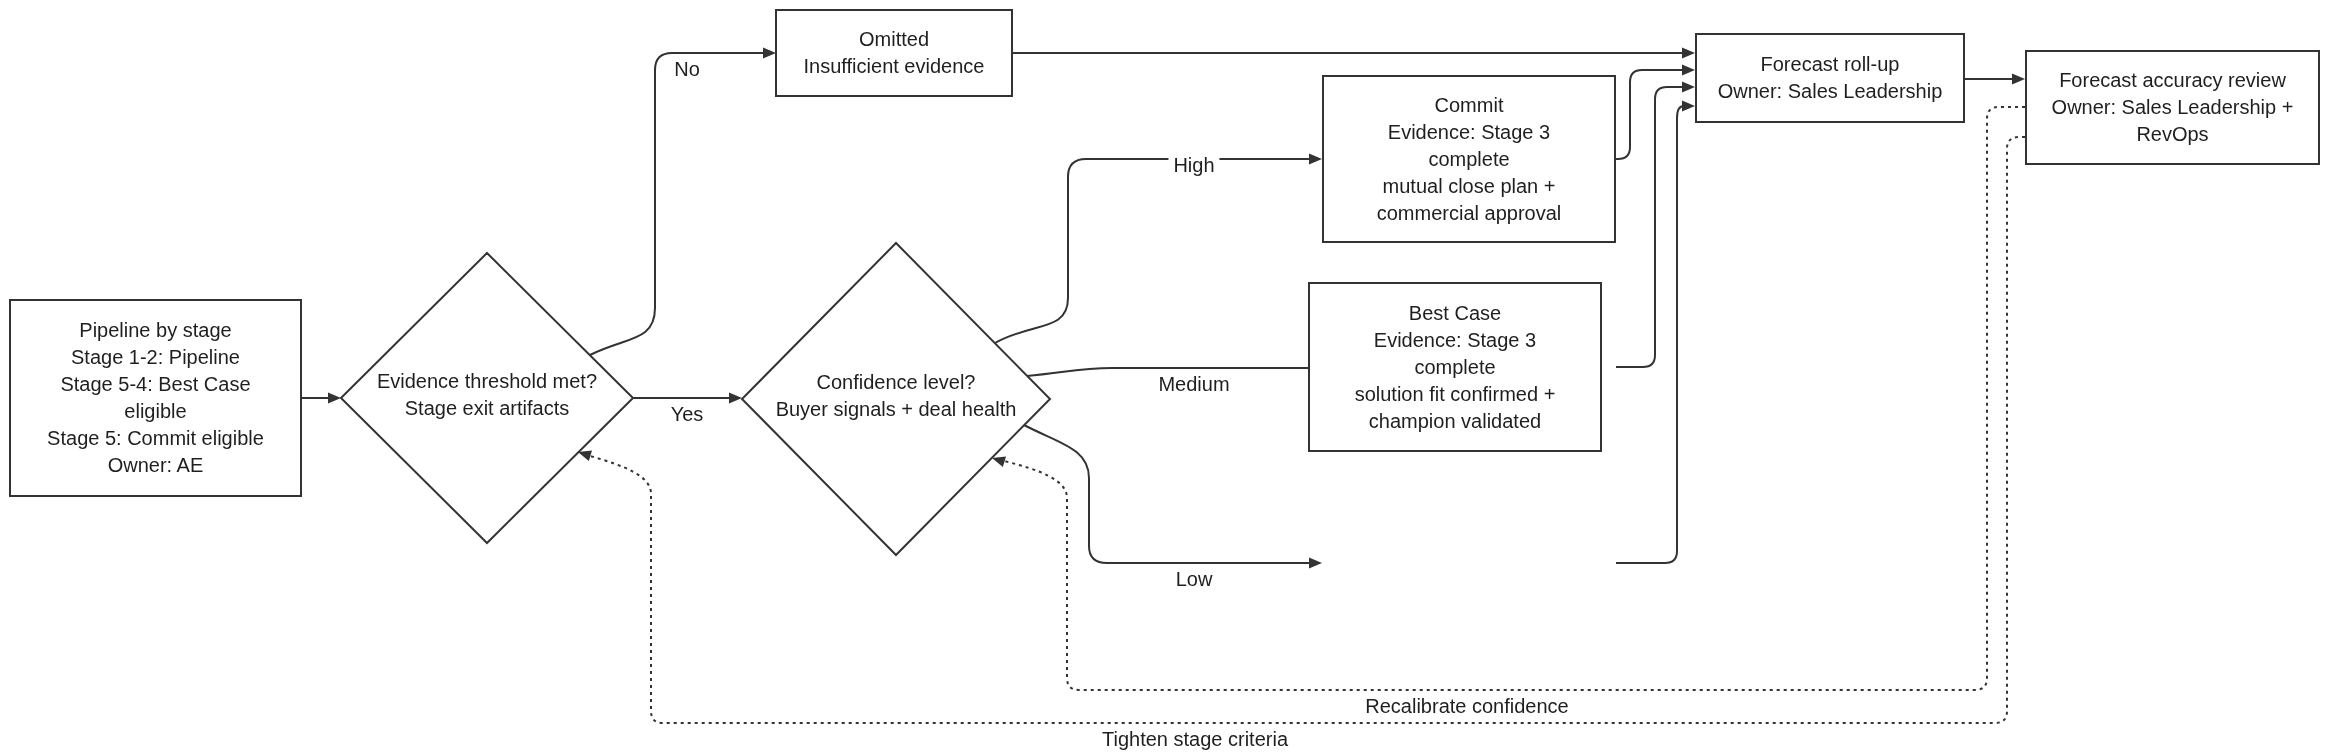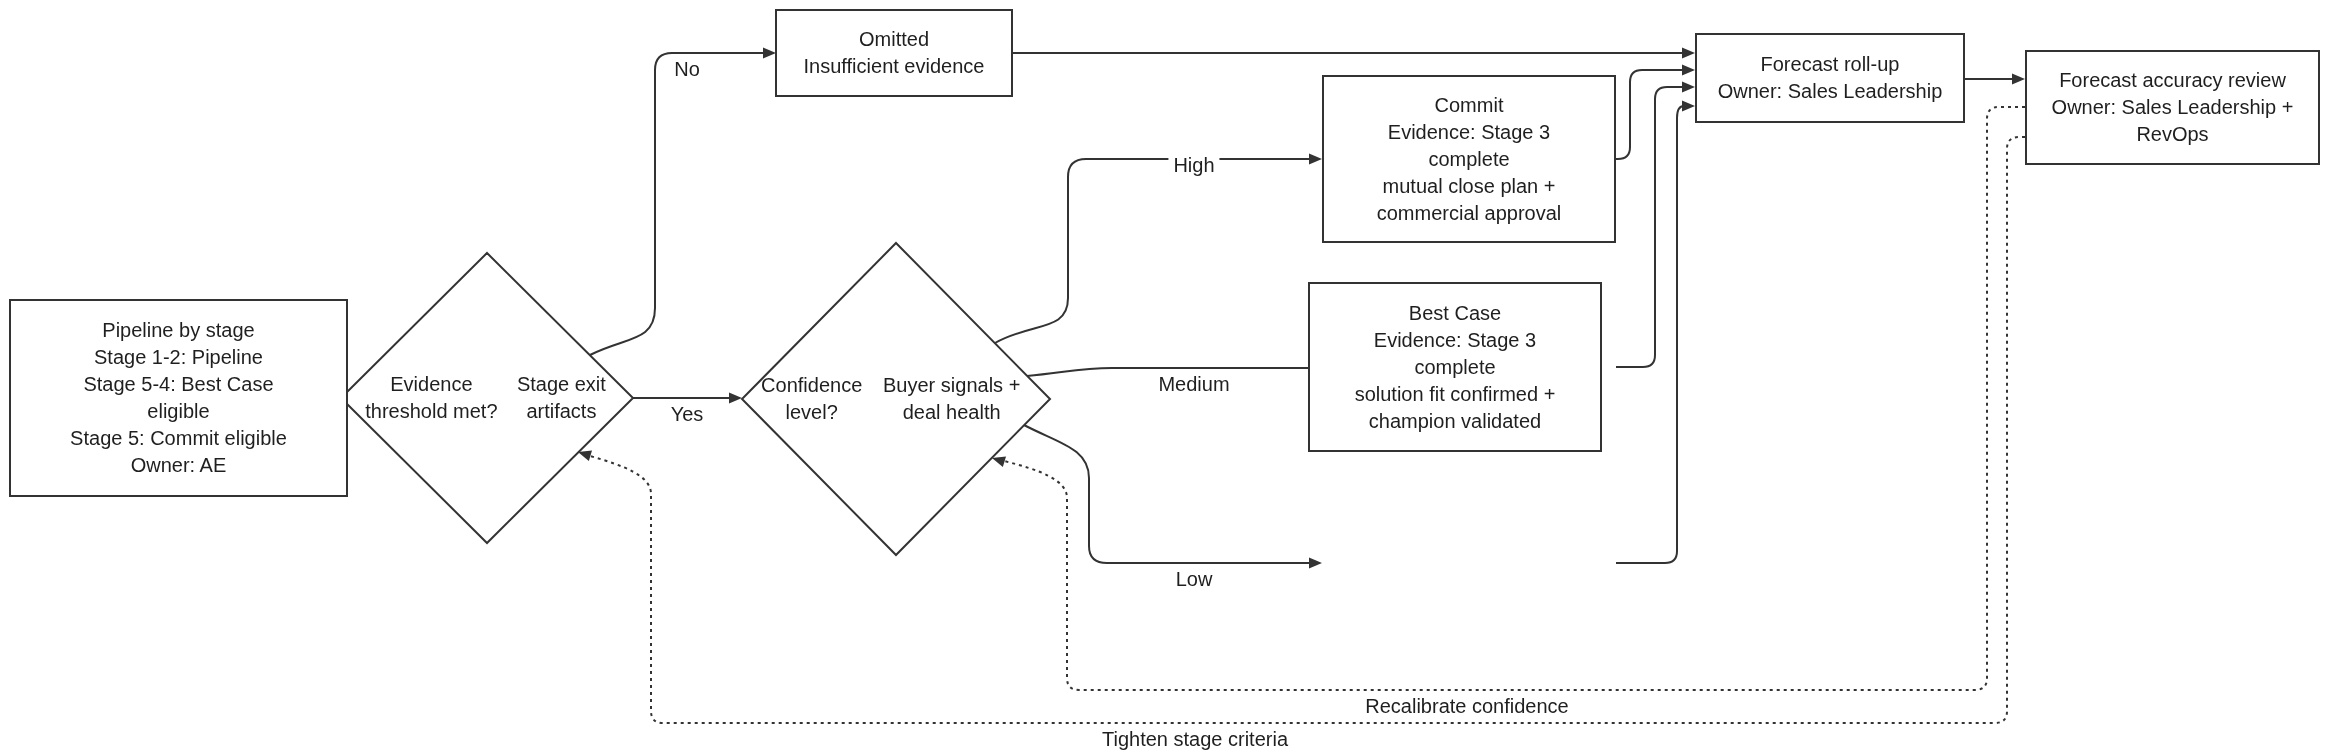--- a/index.html
+++ b/index.html
@@ -15,21 +15,21 @@
   .edge.dotted{stroke-dasharray:3 4;}
   .shape{fill:var(--node-fill);stroke:var(--node-border);stroke-width:2;}
   .arrow{fill:var(--line);stroke:none;}
   .node{
     position:absolute; box-sizing:border-box; background:var(--node-fill);
     border:2px solid var(--node-border);
     display:flex; flex-direction:column; justify-content:center; align-items:center;
     text-align:center; font-size:20px; line-height:27px; color:var(--text);
   }
   .diamond-label{
-    position:absolute; display:flex; flex-direction:row; justify-content:flex-start; align-items:center;
+    position:absolute; display:flex; flex-direction:column; justify-content:flex-start; align-items:center;
     text-align:center; font-size:20px; line-height:27px; color:var(--text); pointer-events:none;
   }
   .edge-label{
     position:absolute; transform:translate(-50%,-50%); background:var(--bg);
     padding:0 5px; font-size:20px; line-height:24px; color:var(--text); white-space:nowrap;margin-top:16px;
   }
 </style>
 </head>
 <body>
 
@@ -63,21 +63,21 @@
     <polygon class="arrow" points="1322,368 1309,362.5 1309,373.5"></polygon>
     <polygon class="arrow" points="1322,563 1309,557.5 1309,568.5"></polygon>
     <polygon class="arrow" points="1695,70 1682,64.5 1682,75.5"></polygon>
     <polygon class="arrow" points="1695,87 1682,81.5 1682,92.5"></polygon>
     <polygon class="arrow" points="1695,106 1682,100.5 1682,111.5"></polygon>
     <polygon class="arrow" points="2025,79 2012,73.5 2012,84.5"></polygon>
     <polygon class="arrow" points="992,458 979,452.5 979,463.5" transform="rotate(197 992 458)"></polygon>
     <polygon class="arrow" points="578,452 565,446.5 565,457.5" transform="rotate(197 578 452)"></polygon>
   </svg>
 
-  <div class="node" style="left:9px;top:299px;width:339px;height:198px">
+  <div class="node" style="left:9px;top:299px;width:293px;height:198px">
       <div>Pipeline by stage</div>
       <div>Stage 1-2: Pipeline</div>
       <div>Stage 5-4: Best Case</div>
       <div>eligible</div>
       <div>Stage 5: Commit eligible</div>
       <div>Owner: AE</div>
     </div>
   <div class="node" style="left:775px;top:9px;width:238px;height:88px">
       <div>Omitted</div>
       <div>Insufficient evidence</div>

